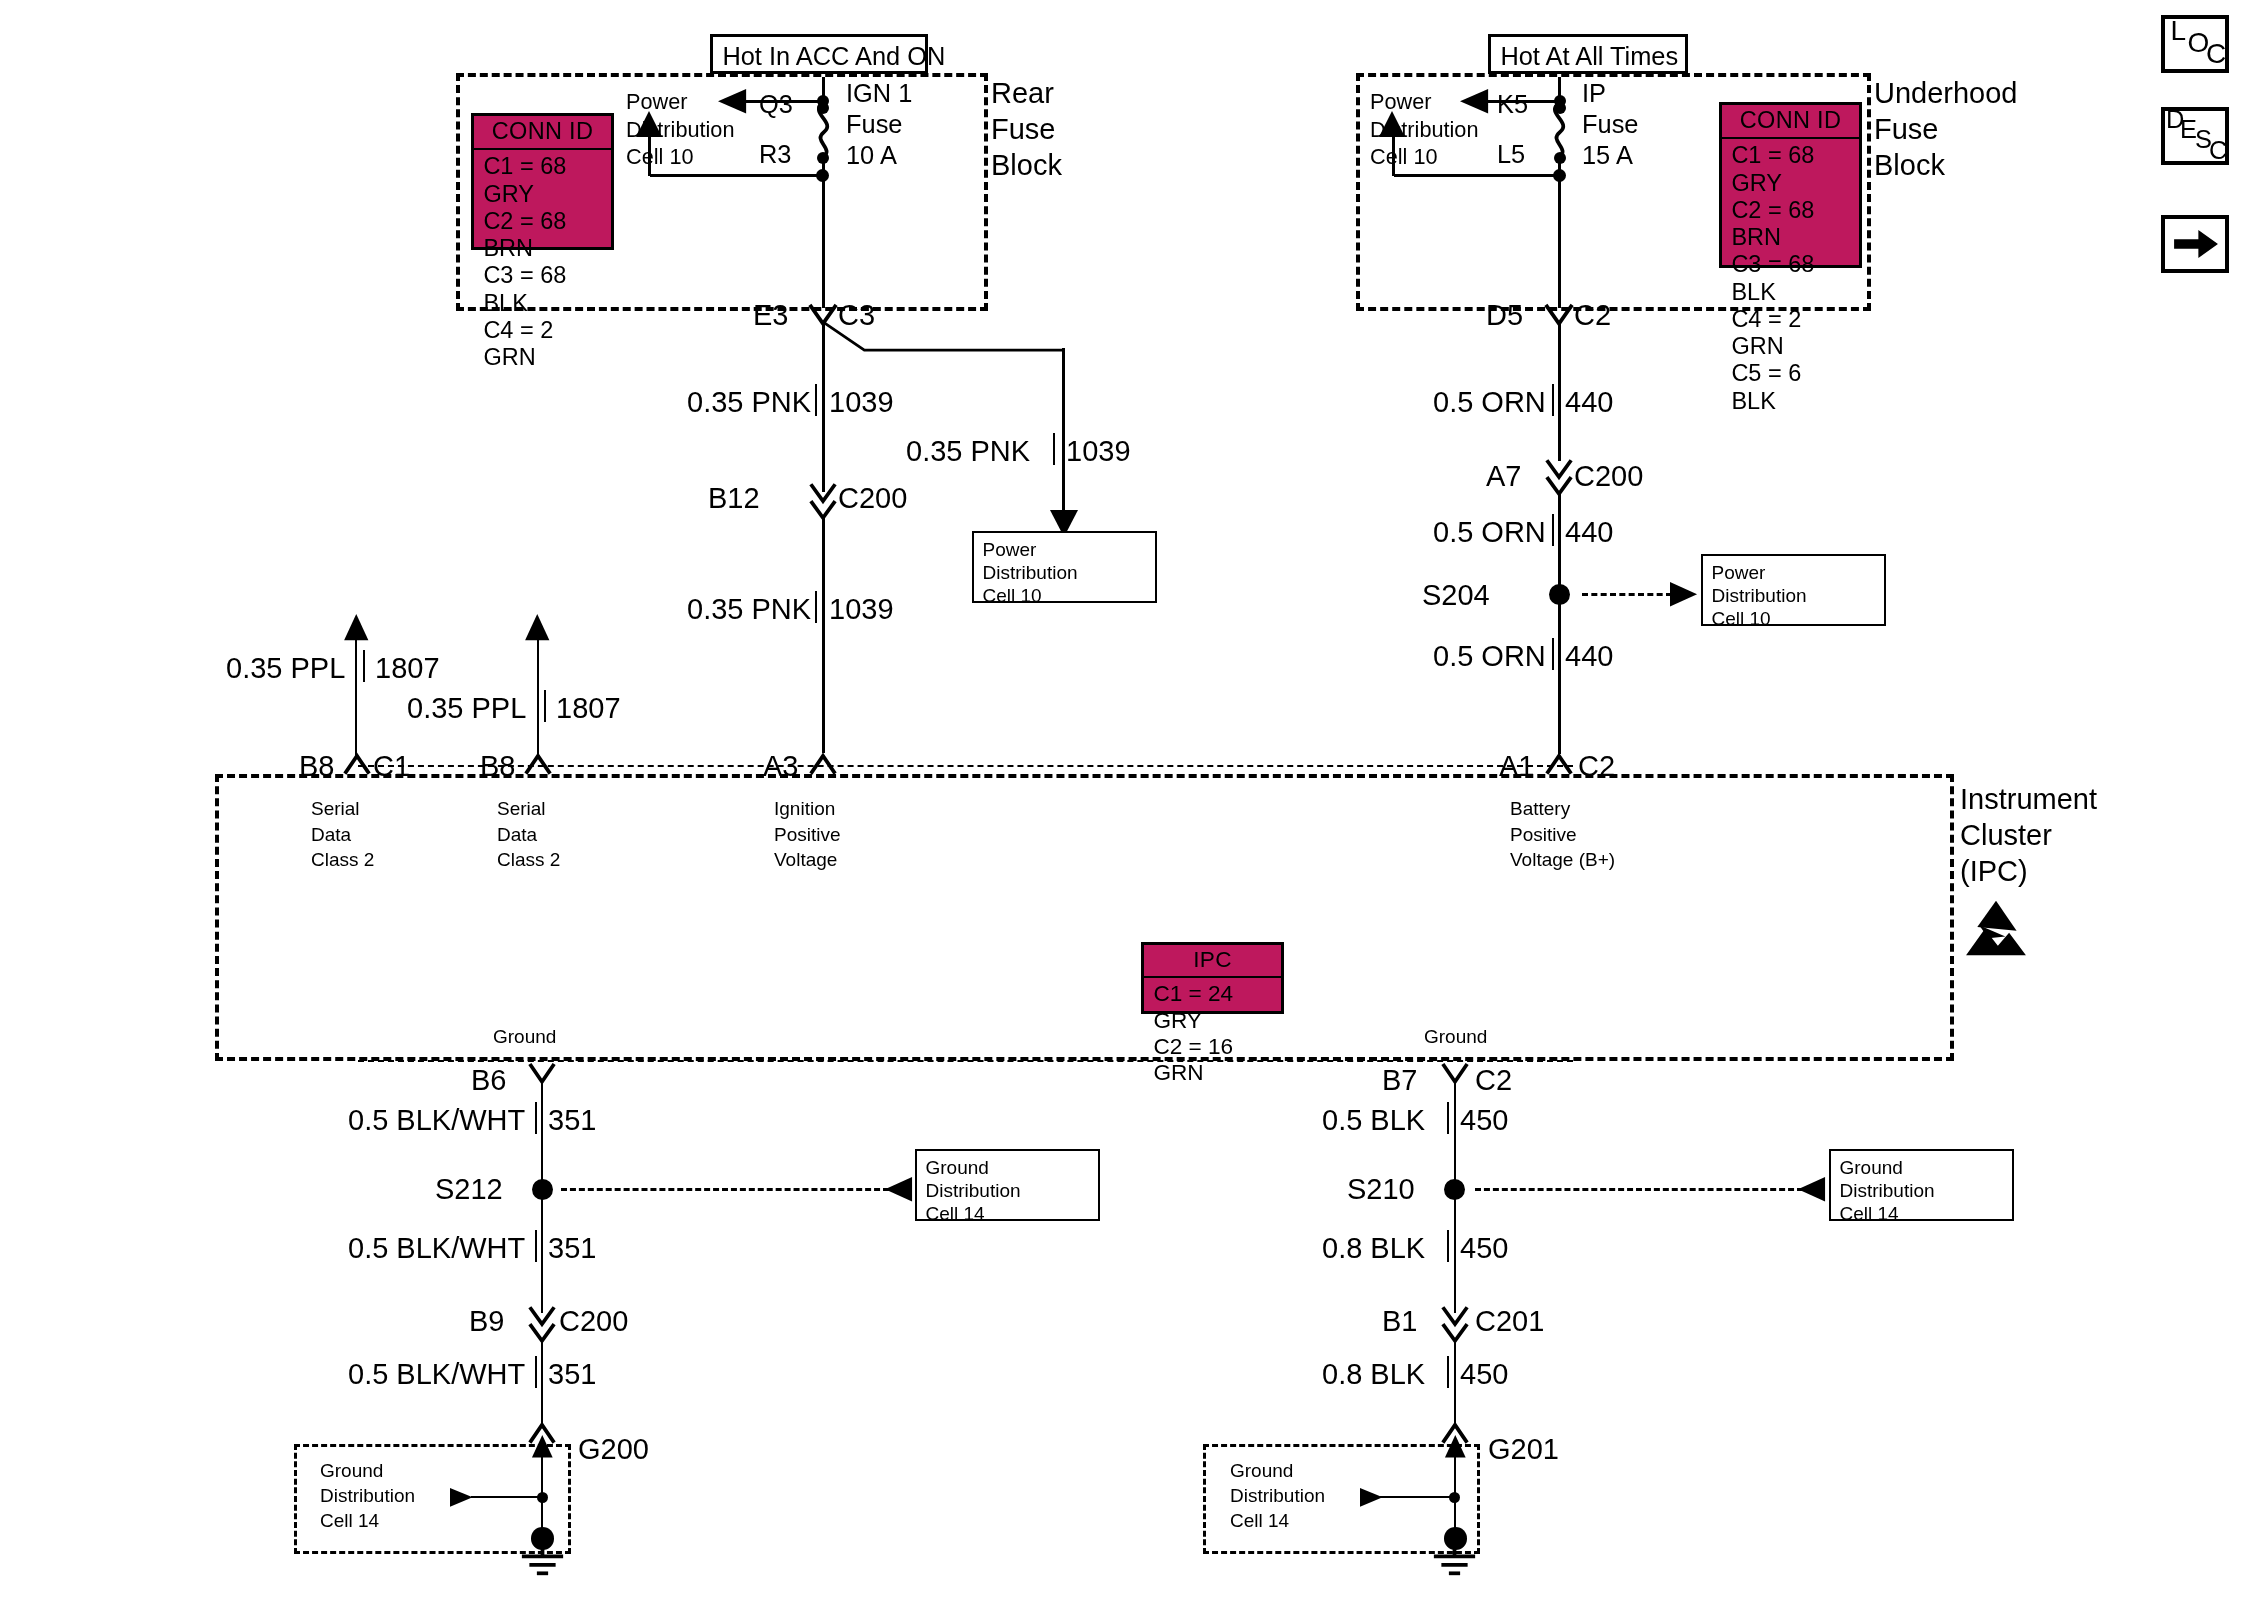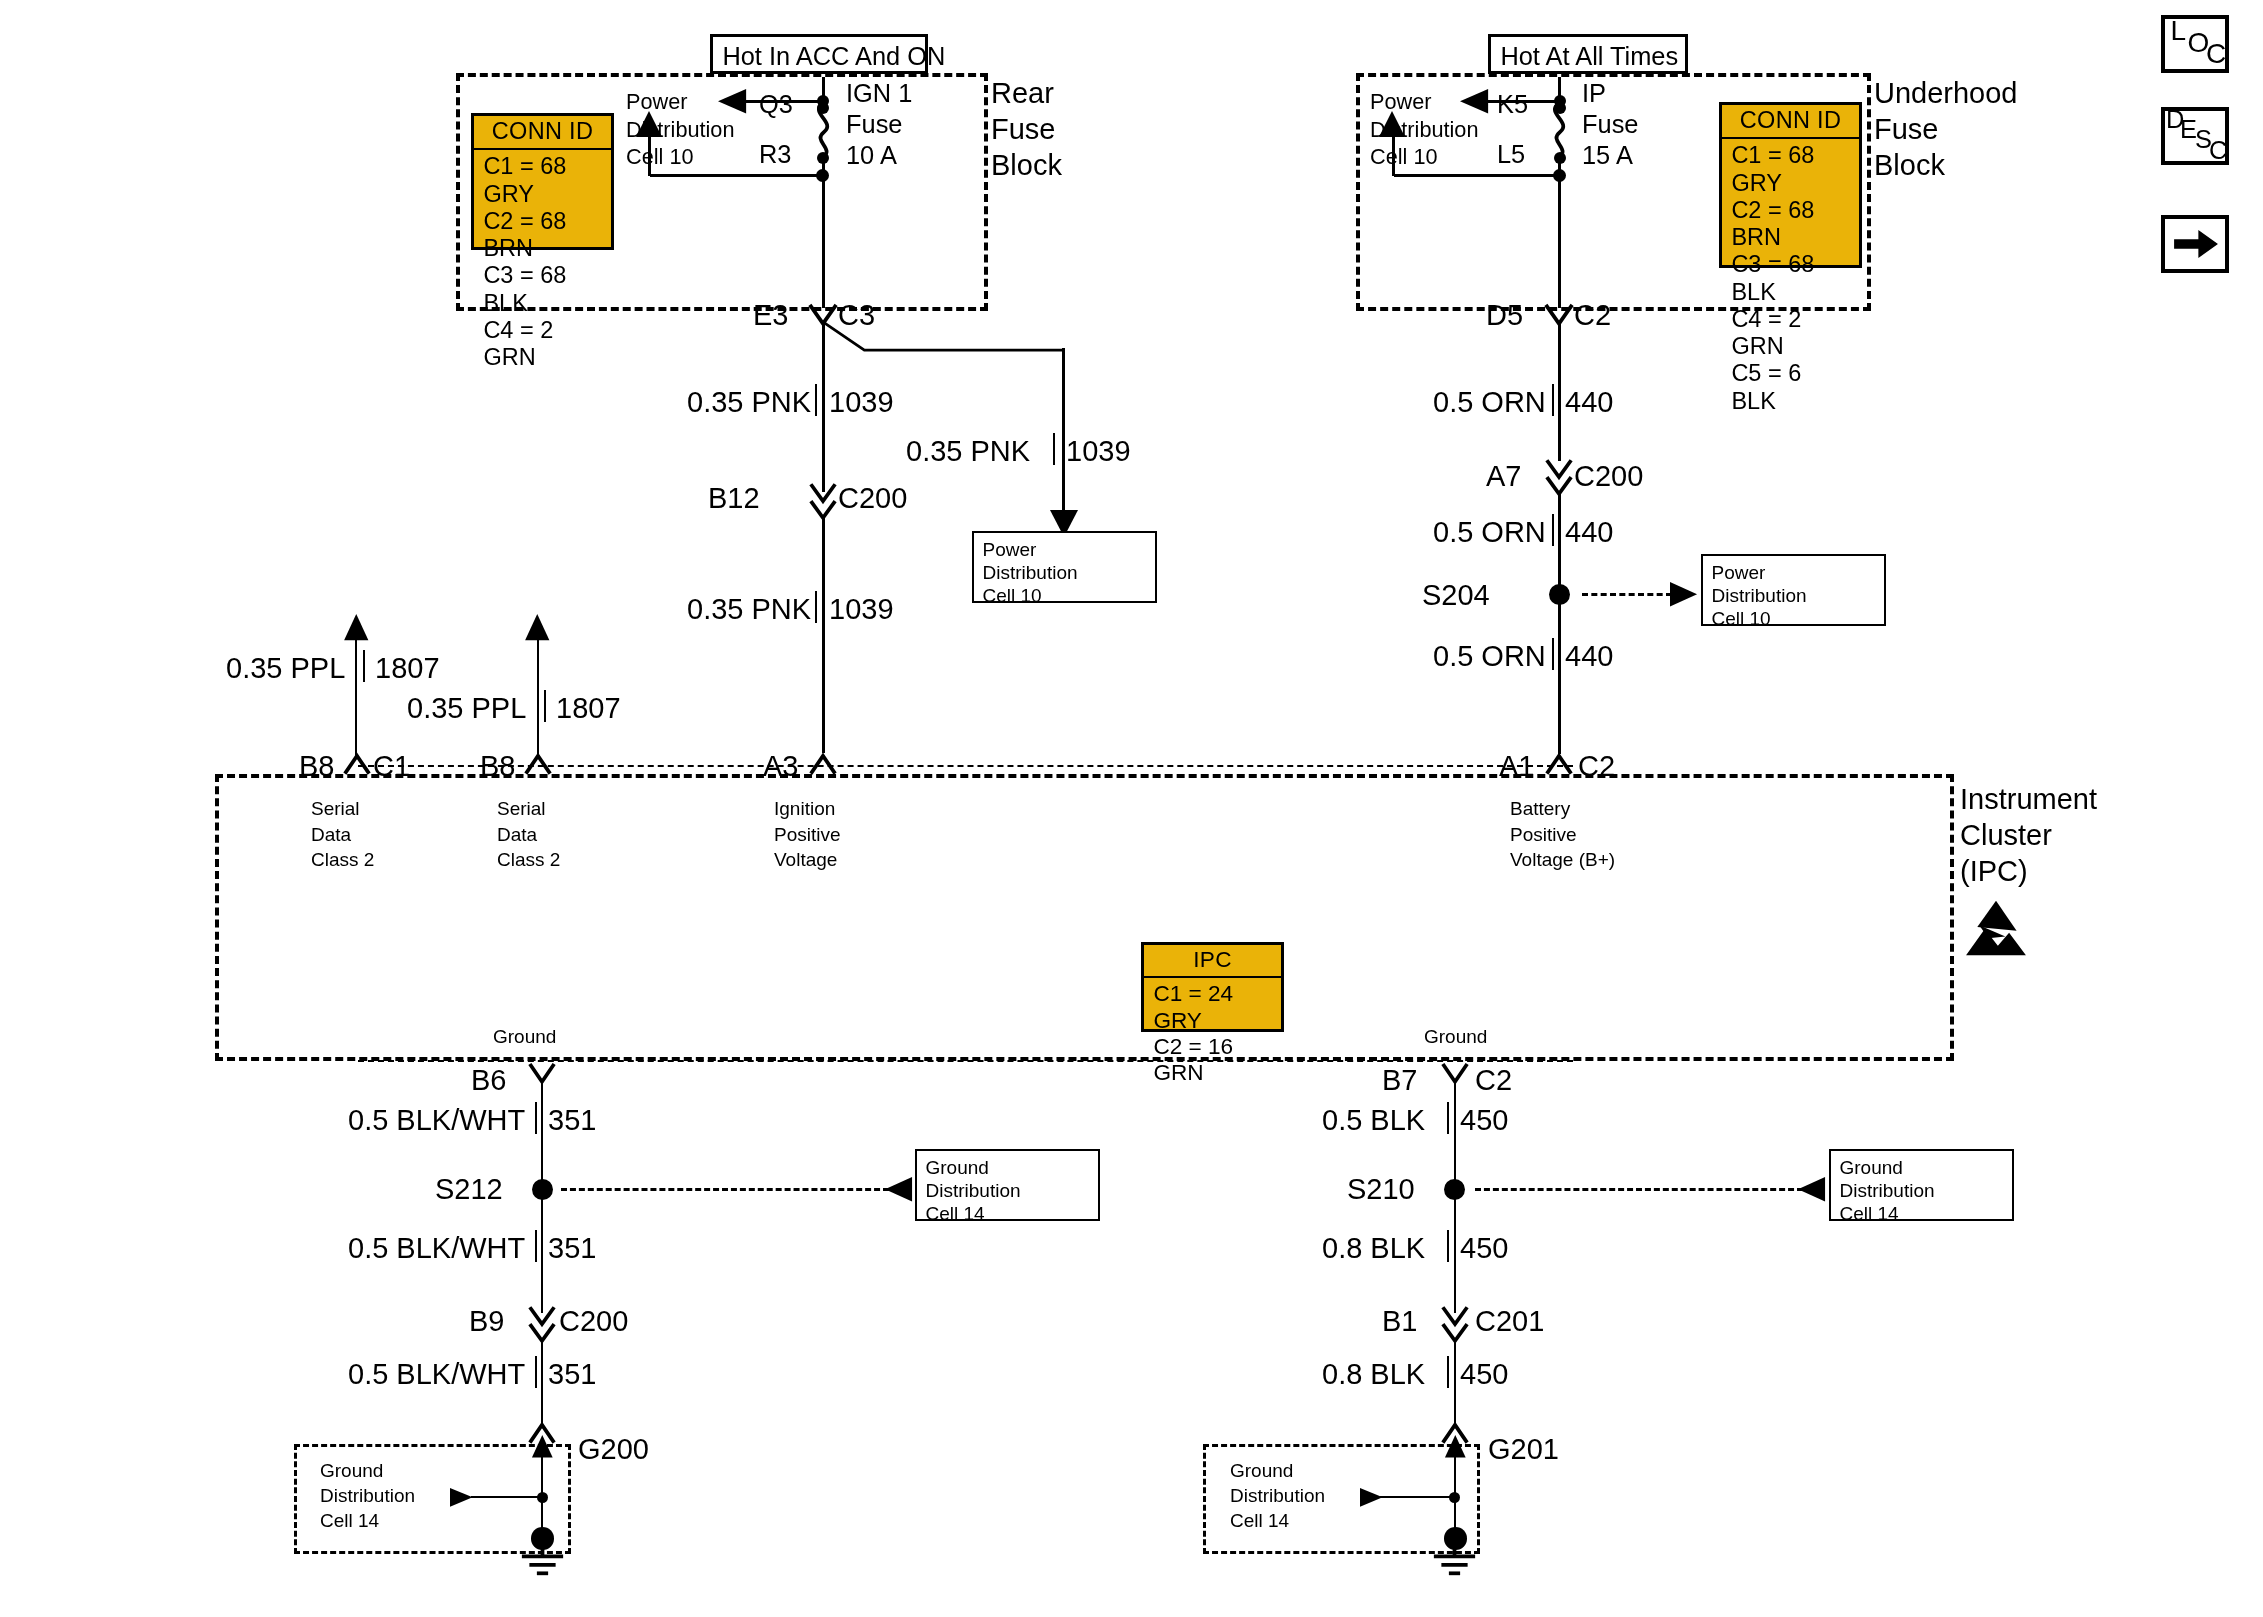--- a/index.html
+++ b/index.html
@@ -12,21 +12,21 @@
   .vline{position:absolute;background:#000;width:2.8px;}
   .hline{position:absolute;background:#000;height:2.8px;}
   .vline-t{position:absolute;background:#000;width:1.9px;}
   .hline-t{position:absolute;background:#000;height:1.9px;}
   
   .dashbox{position:absolute;border:4.7px dashed #000;background:transparent;}
   .dashbox-thin{position:absolute;border:3.8px dashed #000;background:transparent;}
   
   .solidbox{position:absolute;border:2.8px solid #000;background:#fff;box-sizing:border-box;}
   .solidbox4{position:absolute;border:3.8px solid #000;background:#fff;box-sizing:border-box;}
-  .connid{position:absolute;border:3.8px solid #000;background:#eab308;box-sizing:border-box;}
+  .connid{position:absolute;border:3.8px solid #000;background:#be185d;box-sizing:border-box;}
   .connid .hdr{border-bottom:2.8px solid #000;text-align:center;padding:1.9px 0 2.8px 0;
                font-size:23.5px;letter-spacing:0.3px;}
   .connid .rows{padding:3.8px 7.5px 4.7px 9.4px;font-size:23.5px;line-height:1.16;}
   
   .refbox{position:absolute;border:2.8px solid #000;background:#fff;box-sizing:border-box;
           font-size:19px;line-height:1.22;padding:4.7px 7.5px 4.7px 8.5px;}
   
   .dot{position:absolute;border-radius:50%;background:#000;}
   
   .dashlead{position:absolute;height:0;border-top:3.8px dashed #000;}
@@ -305,21 +305,21 @@
 
   <span class="abs" style="left:1960px;top:899px;">
     <svg width="72" height="58" viewBox="0 0 76 62">
       <path d="M38,2 L60,34 L18,30 Z" fill="#000"></path>
       <path d="M20,28 L48,40 L30,42 Z" fill="#000"></path>
       <path d="M6,60 L26,32 L40,50 L52,36 L70,60 Z" fill="#000"></path>
       <path d="M22,42 L24,58 M27,40 L31,58 M32,44 L36,58" stroke="#000" stroke-width="2.4" fill="none"></path>
     </svg>
   </span>
 
-  <div class="connid" style="left:1141px;top:942px;width:143px;height:90px;">
+  <div class="connid" style="left:1141px;top:942px;width:143px;height:72px;">
     <div class="hdr" style="font-size:22.6px;">IPC</div>
     <div class="rows" style="font-size:22.6px;">
       <div>C1 = 24 GRY</div>
       <div>C2 = 16 GRN</div>
     </div>
   </div>
 
   <span class="abs" style="left:343px;top:753px;">
     <svg width="28" height="22.6" viewBox="0 0 30 24">
         <path d="M2,22 L15,3 L28,22" stroke="#000" stroke-width="4" fill="none"></path>

